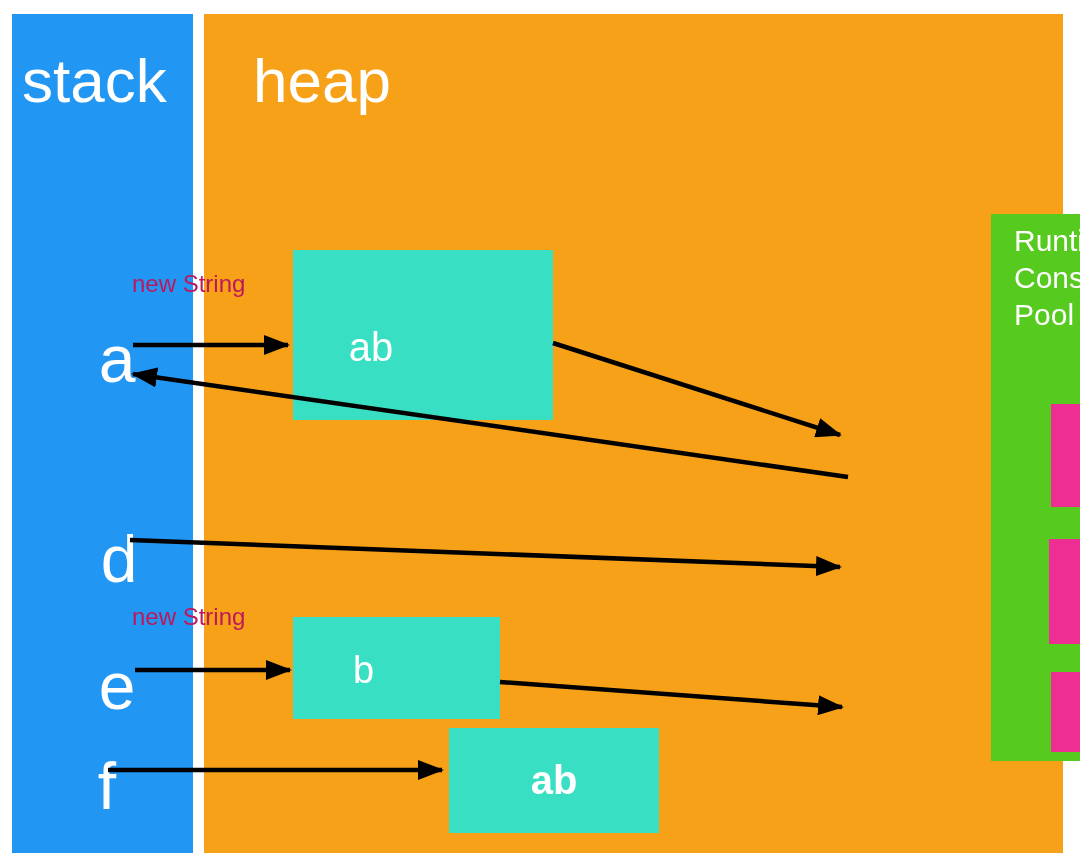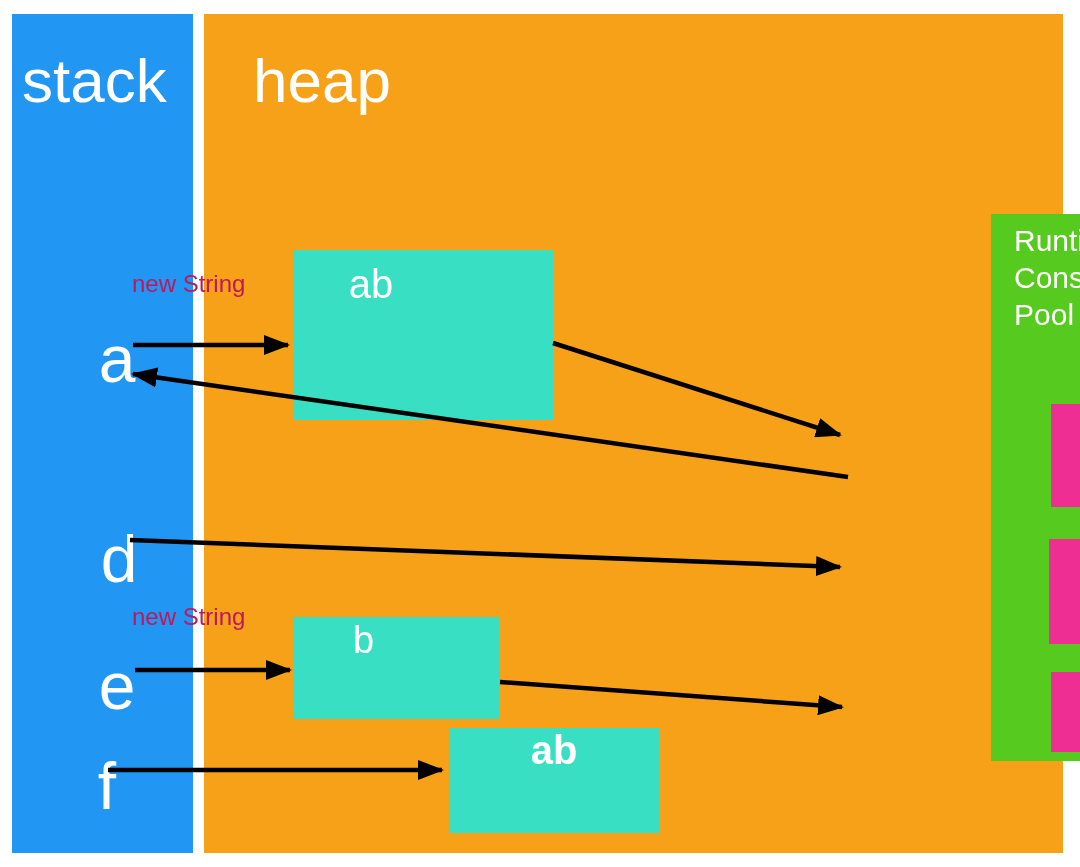--- a/index.html
+++ b/index.html
@@ -45,21 +45,21 @@
     font-weight: 400;
   }
   .var-a { left: 70px; top: 305px; }
   .var-d { left: 72px; top: 505px; }
   .var-e { left: 70px; top: 632px; }
   .var-f { left: 60px; top: 732px; }
 
   .heap-obj {
     position: absolute;
     background: #38DFC2;
-    display: flex; justify-content: center;
+    display: flex; align-items: center; justify-content: center;
     color: #ffffff;
     font-size: 40px;
     font-weight: 400;
   }
   .obj-ab-1 { left: 293px; top: 250px; width: 260px; height: 170px; }
   .obj-ab-1 .obj-label { transform: translate(-52px, 12px); }
   .obj-b    { left: 293px; top: 617px; width: 207px; height: 102px; font-size: 38px; }
   .obj-b .obj-label { transform: translate(-33px, 2px); }
   .obj-ab-2 { left: 449px; top: 728px; width: 210px; height: 105px; font-weight: 600; }
 

